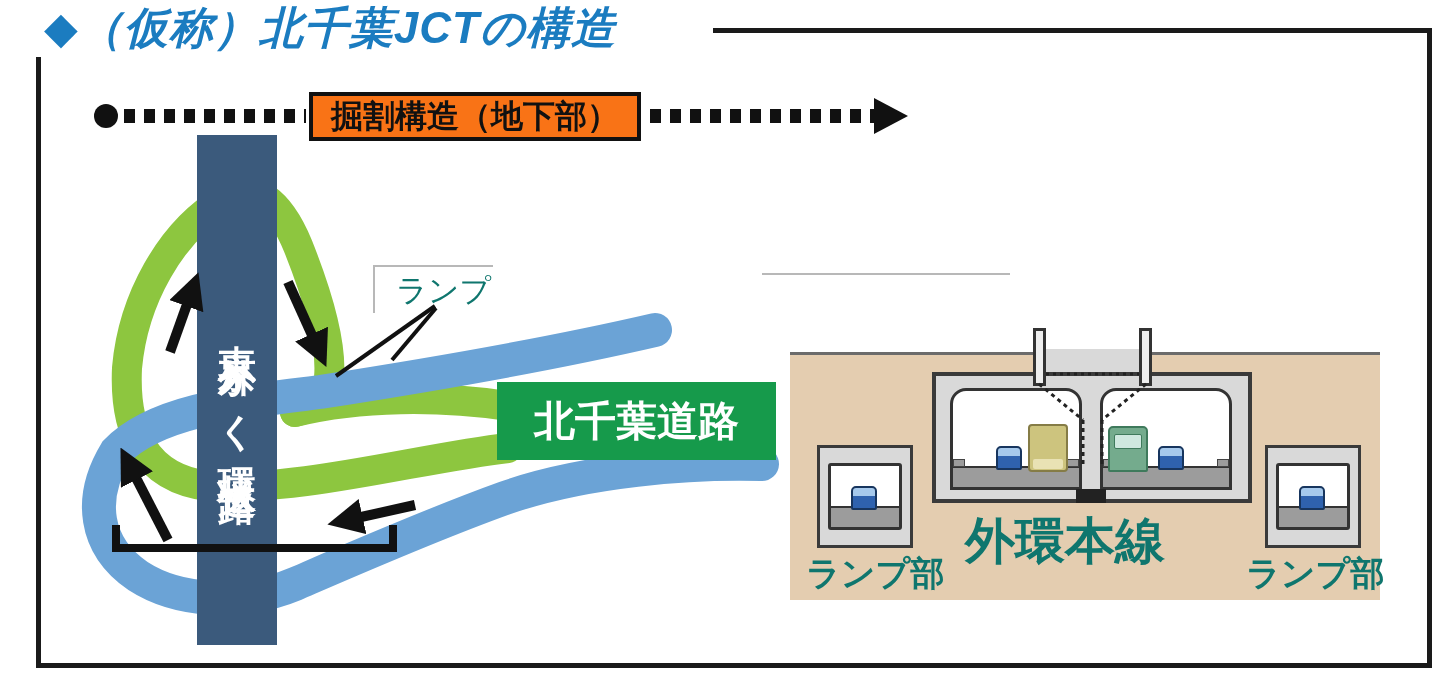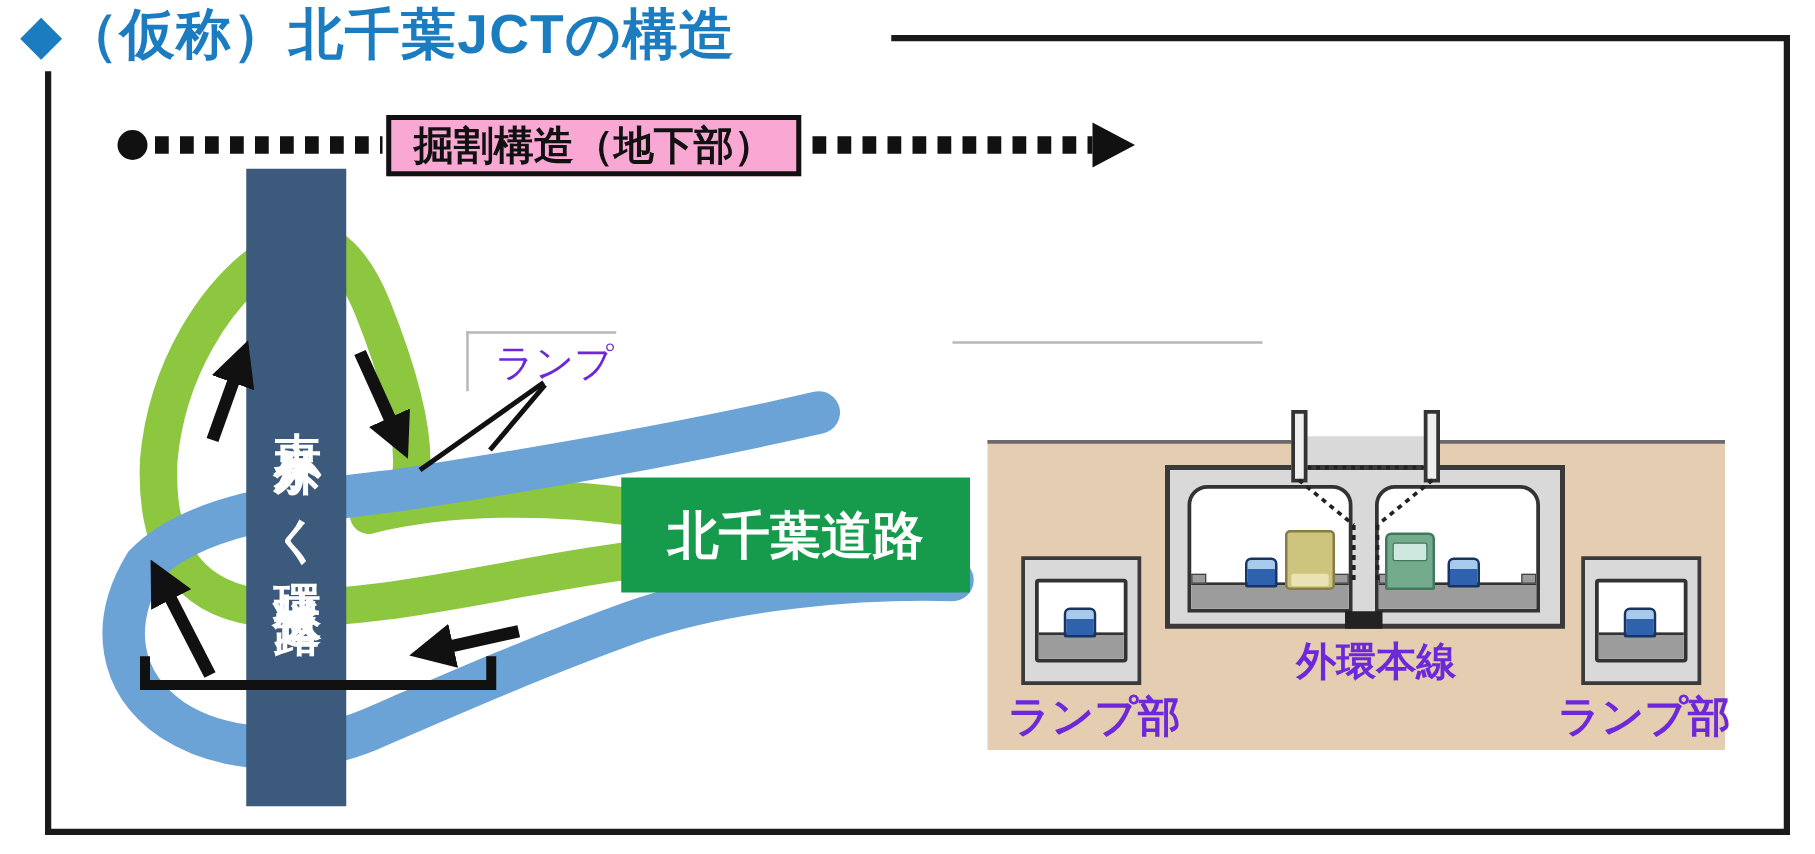--- a/index.html
+++ b/index.html
@@ -9,26 +9,26 @@
   }
   .abs{position:absolute;}
   .frame{background:#1a1a1a;}
   
   .title{
     color:#1b7cc0;font-size:44px;font-weight:900;letter-spacing:1px;
     white-space:nowrap;line-height:1.1;
   }
   
   .label-box{
-    background:#f9a8d4;border:4px solid #111;color:#111;
+    background:#f97316;border:4px solid #111;color:#111;
     display:flex;align-items:center;justify-content:center;
     font-weight:bold;white-space:nowrap;box-sizing:border-box;
   }
   
-  .plain-label{color:#6d28d9;font-weight:bold;white-space:nowrap;text-align:right;}
+  .plain-label{color:#0f766e;font-weight:bold;white-space:nowrap;text-align:right;}
   
   .ring-road{
     background:#3b5a7c;display:flex;align-items:center;justify-content:center;
   }
   .ring-road span{
     writing-mode:vertical-rl;text-orientation:upright;
     color:#fff;font-size:38px;font-weight:bold;letter-spacing:7px;line-height:1;
   }
   
   .kitachiba{
@@ -56,39 +56,39 @@
 </head>
 <body>
 
 <div id="canvas">
 
   <div class="abs frame" style="left:713px;top:28px;width:719px;height:5px;"></div>
   <div class="abs frame" style="left:1427px;top:28px;width:5px;height:640px;"></div>
   <div class="abs frame" style="left:36px;top:663px;width:1396px;height:5px;"></div>
   <div class="abs frame" style="left:36px;top:57px;width:5px;height:611px;"></div>
 
-  <div class="abs title" style="left:16px;top:4px;">◆（仮称）北千葉JCTの構造</div>
+  <div class="abs title" style="left:44px;top:4px;font-style:italic;">◆（仮称）北千葉JCTの構造</div>
 
   <div class="abs thinline" style="left:373px;top:265px;width:120px;height:2px;"></div>
   <div class="abs thinline" style="left:373px;top:265px;width:2px;height:48px;"></div>
   <div class="abs thinline" style="left:762px;top:273px;width:248px;height:2px;"></div>
 
   <svg class="abs" style="left:0;top:0;" width="1452" height="683" viewBox="0 0 1452 683">
 
     <path d="M 508,448 C 420,458 300,492 208,486 C 145,478 124,432 127,368 C 133,300 170,232 224,200 C 254,180 280,202 298,246 C 318,296 332,345 329,378 C 326,398 312,408 295,412" fill="none" stroke="#8dc63f" stroke-width="30" stroke-linecap="round"></path>
     <path d="M 295,412 C 360,396 440,396 508,406" fill="none" stroke="#8dc63f" stroke-width="30" stroke-linecap="round"></path>
 
     <path d="M 655,330 C 560,352 430,375 320,392 C 240,402 156,410 116,452 C 88,498 94,546 138,576 C 178,602 242,606 295,584 C 355,558 430,525 505,498 C 585,470 690,462 762,464" fill="none" stroke="#6ba3d6" stroke-width="34" stroke-linecap="round"></path>
   </svg>
 
   <div class="abs ring-road" style="left:197px;top:135px;width:80px;height:510px;">
     <span>東京外かく環状道路</span>
   </div>
 
-  <div class="abs kitachiba" style="left:497px;top:382px;width:279px;height:92px;">
+  <div class="abs kitachiba" style="left:497px;top:382px;width:279px;height:78px;">
     <span>北千葉道路</span>
   </div>
 
   <svg class="abs" style="left:0;top:0;" width="1452" height="683" viewBox="0 0 1452 683">
     <defs>
       <marker id="ah" viewBox="0 0 10 10" refX="3" refY="5" markerWidth="3.6" markerHeight="3.6" orient="auto">
         <path d="M0,0 L10,5 L0,10 z" fill="#111"></path>
       </marker>
     </defs>
 
@@ -156,17 +156,17 @@
   <div class="abs chamber" style="left:828px;top:463px;width:74px;height:67px;border-radius:3px;"></div>
   <div class="abs deck" style="left:831px;top:506px;width:68px;height:21px;"></div>
   <div class="abs veh veh-car" style="left:851px;top:486px;width:26px;height:24px;"></div>
 
   <div class="abs concrete" style="left:1265px;top:445px;width:96px;height:103px;border-width:3px;"></div>
   <div class="abs chamber" style="left:1276px;top:463px;width:74px;height:67px;border-radius:3px;"></div>
   <div class="abs deck" style="left:1279px;top:506px;width:68px;height:21px;"></div>
   <div class="abs veh veh-car" style="left:1299px;top:486px;width:26px;height:24px;"></div>
 
 
-  <div class="abs plain-label" style="left:1037px;top:508px;font-size:32px;">外環本線</div>
+  <div class="abs plain-label" style="left:965px;top:508px;font-size:50px;">外環本線</div>
   <div class="abs plain-label" style="left:806px;top:551px;font-size:34px;">ランプ部</div>
   <div class="abs plain-label" style="left:1246px;top:551px;font-size:34px;">ランプ部</div>
 
 </div>
 
 </body></html>

